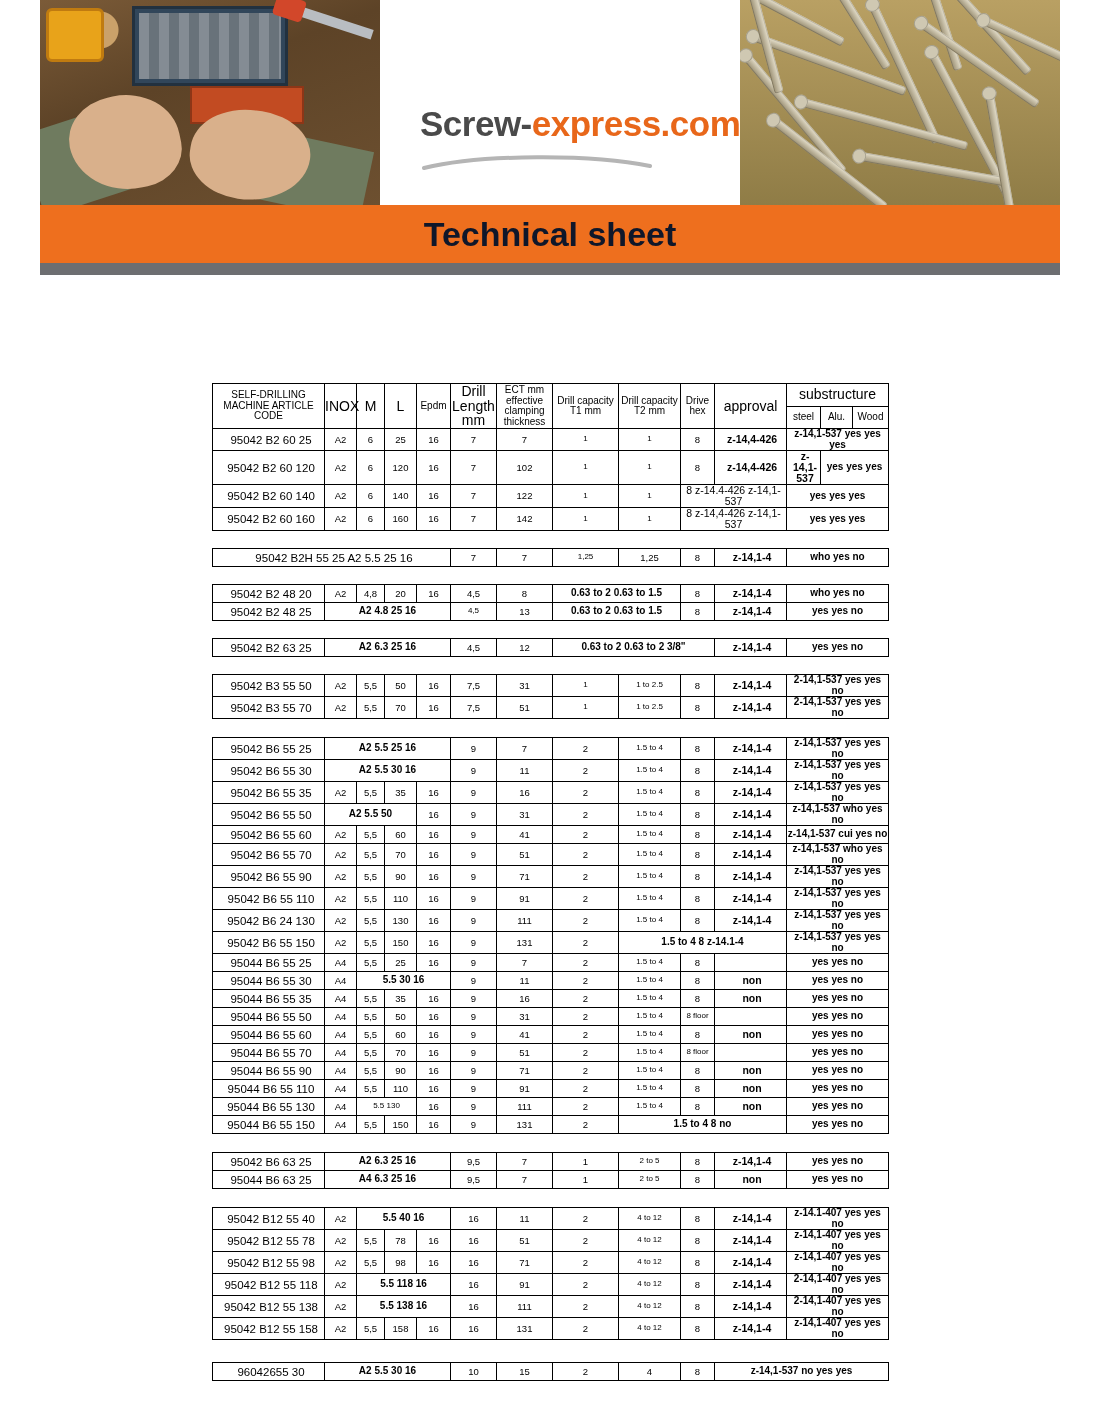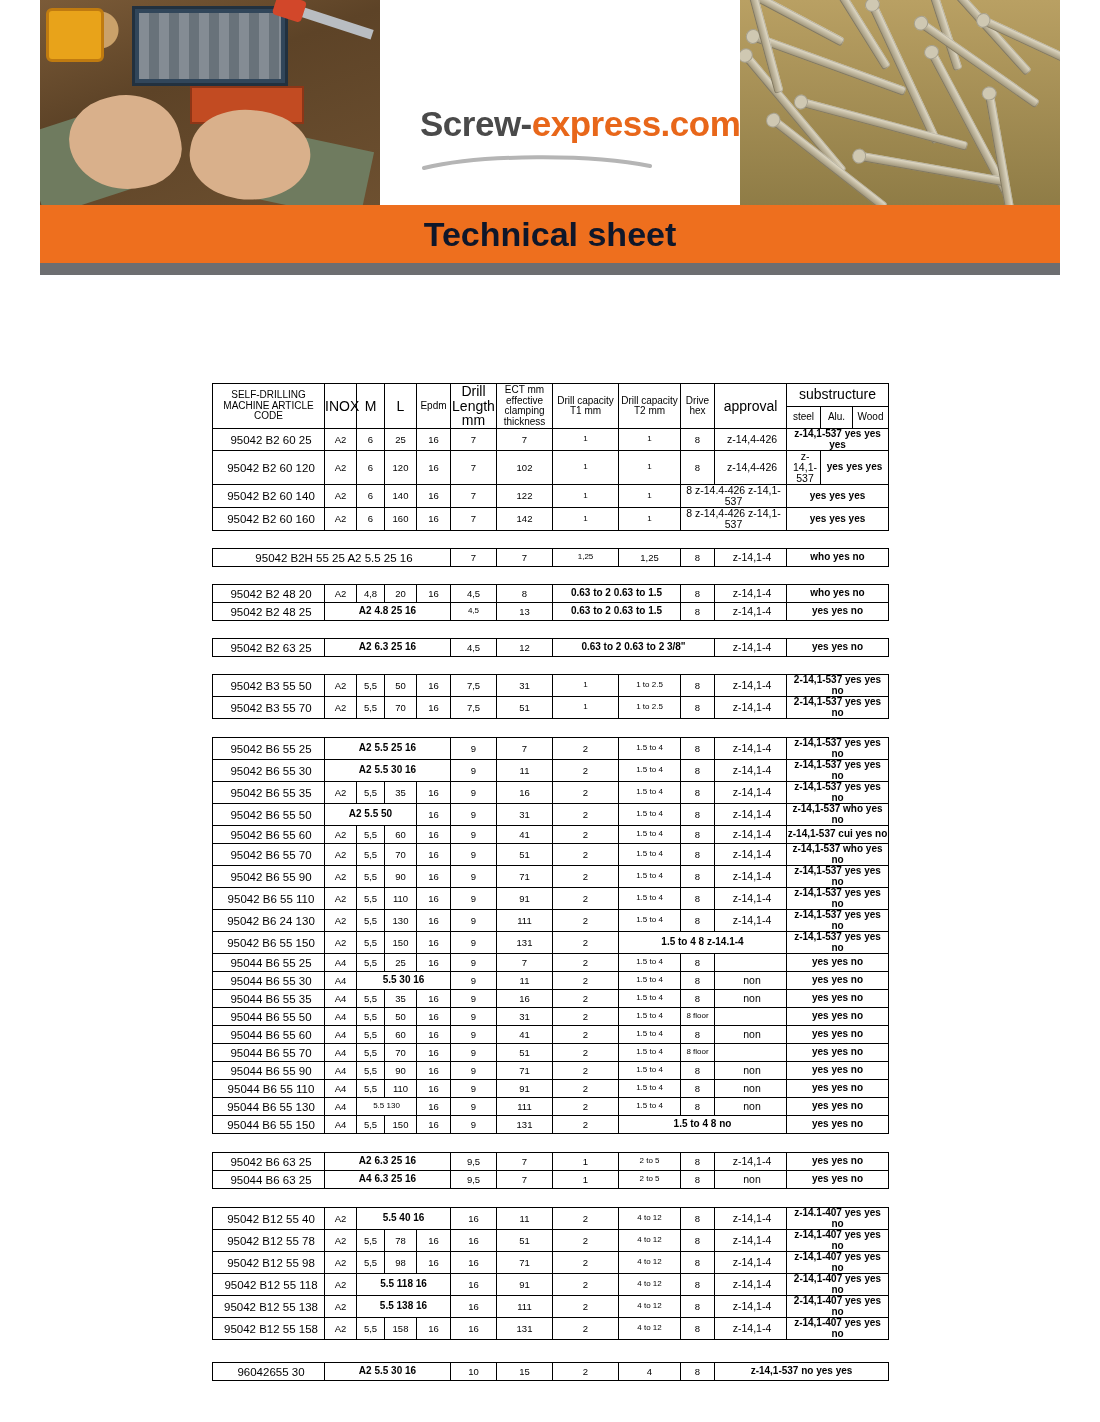--- a/index.html
+++ b/index.html
@@ -44,21 +44,21 @@
   
   .tbl-wrap{position:absolute;left:212px;top:383px;width:676px;}
   table.t{border-collapse:collapse;font-size:9.5px;width:676px;table-layout:fixed;}
   table.t td,table.t th{border:1px solid #000;padding:0;text-align:center;vertical-align:middle;height:17px;line-height:1.05;}
   .code{text-align:left;padding-left:5px !important;font-size:11.5px;}
   .hd td{font-weight:normal;font-size:10px;padding:2px 1px;}
   .hd .big{font-size:14px;}
   .sm{font-size:8px;}
   .spacer td{border:none;height:9px;}
   .nob{border:none !important;}
-  .appr{font-size:10.5px;font-weight:normal;text-align:left;padding-left:3px !important;}
+  .appr{font-size:10.5px;font-weight:bold;text-align:left;padding-left:3px !important;}
   .sub{font-size:10px;font-weight:bold;}
   .mid{font-size:10.5px;}
 
   
   .footer{position:absolute;left:40px;top:1380px;width:1020px;height:42px;background:#6d6e71;}
   .footer .mail{position:absolute;right:26px;top:0;line-height:42px;color:#fff;font-size:17px;font-weight:bold;}
 </style>
 </head>
 <body>
 

